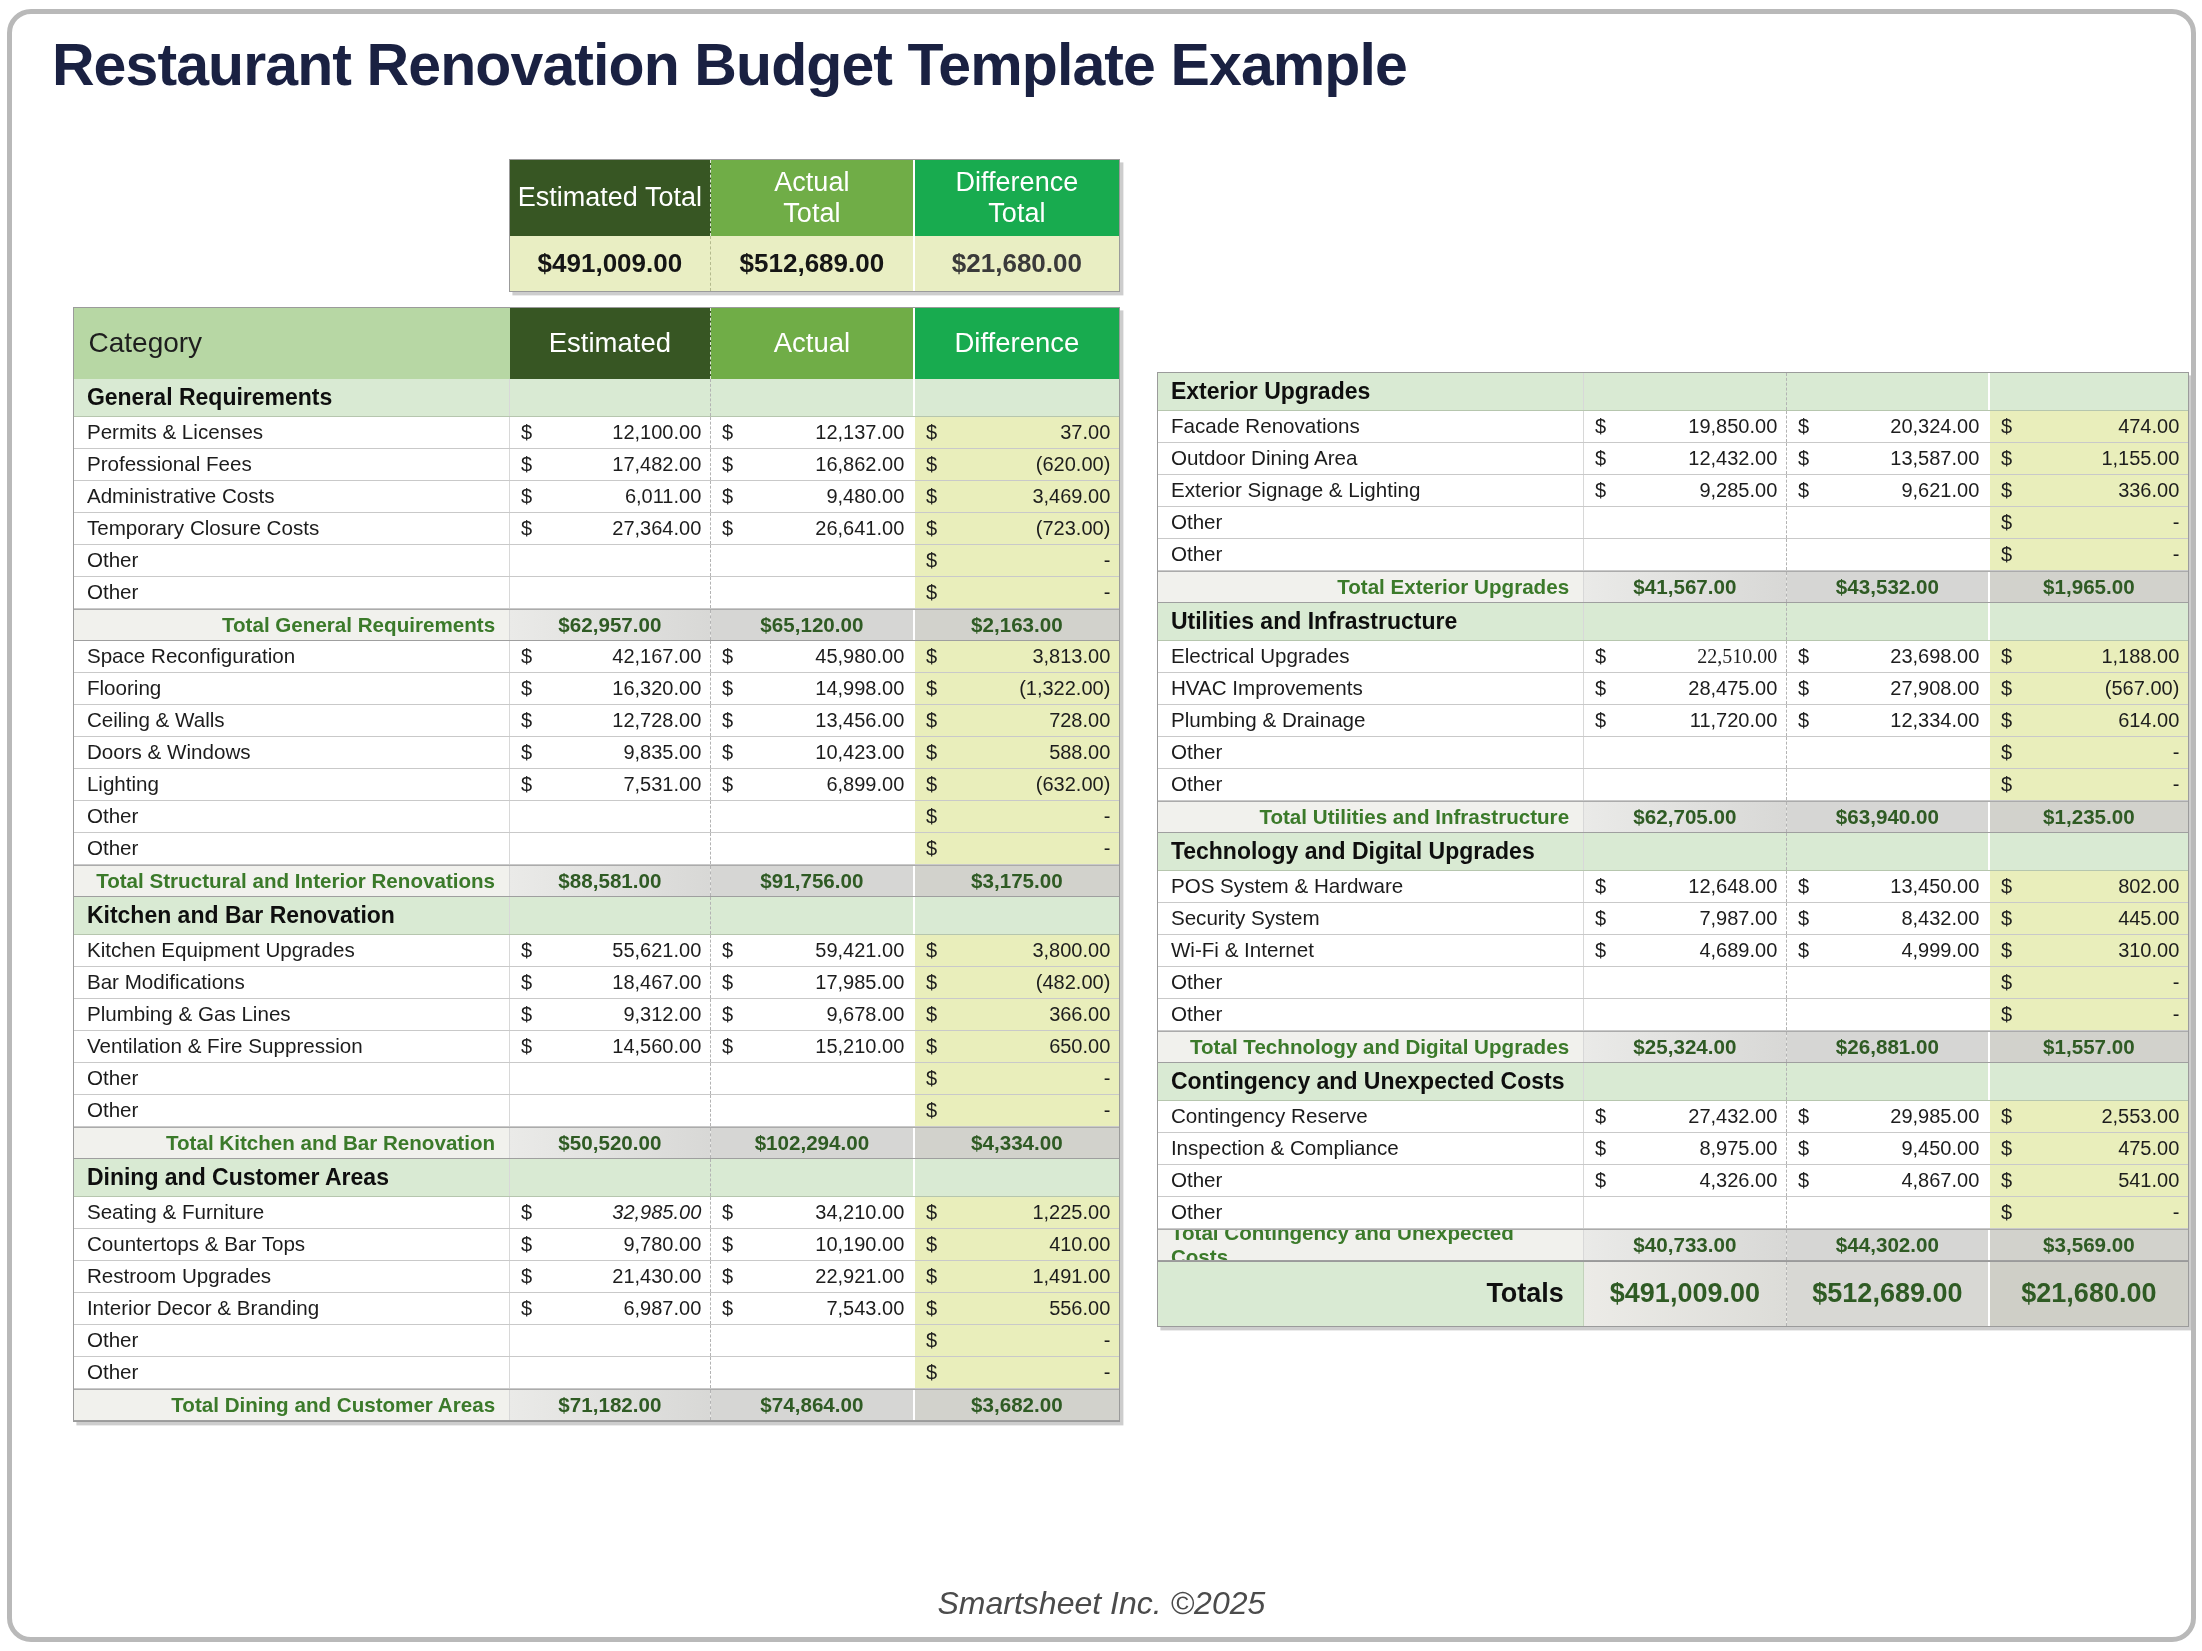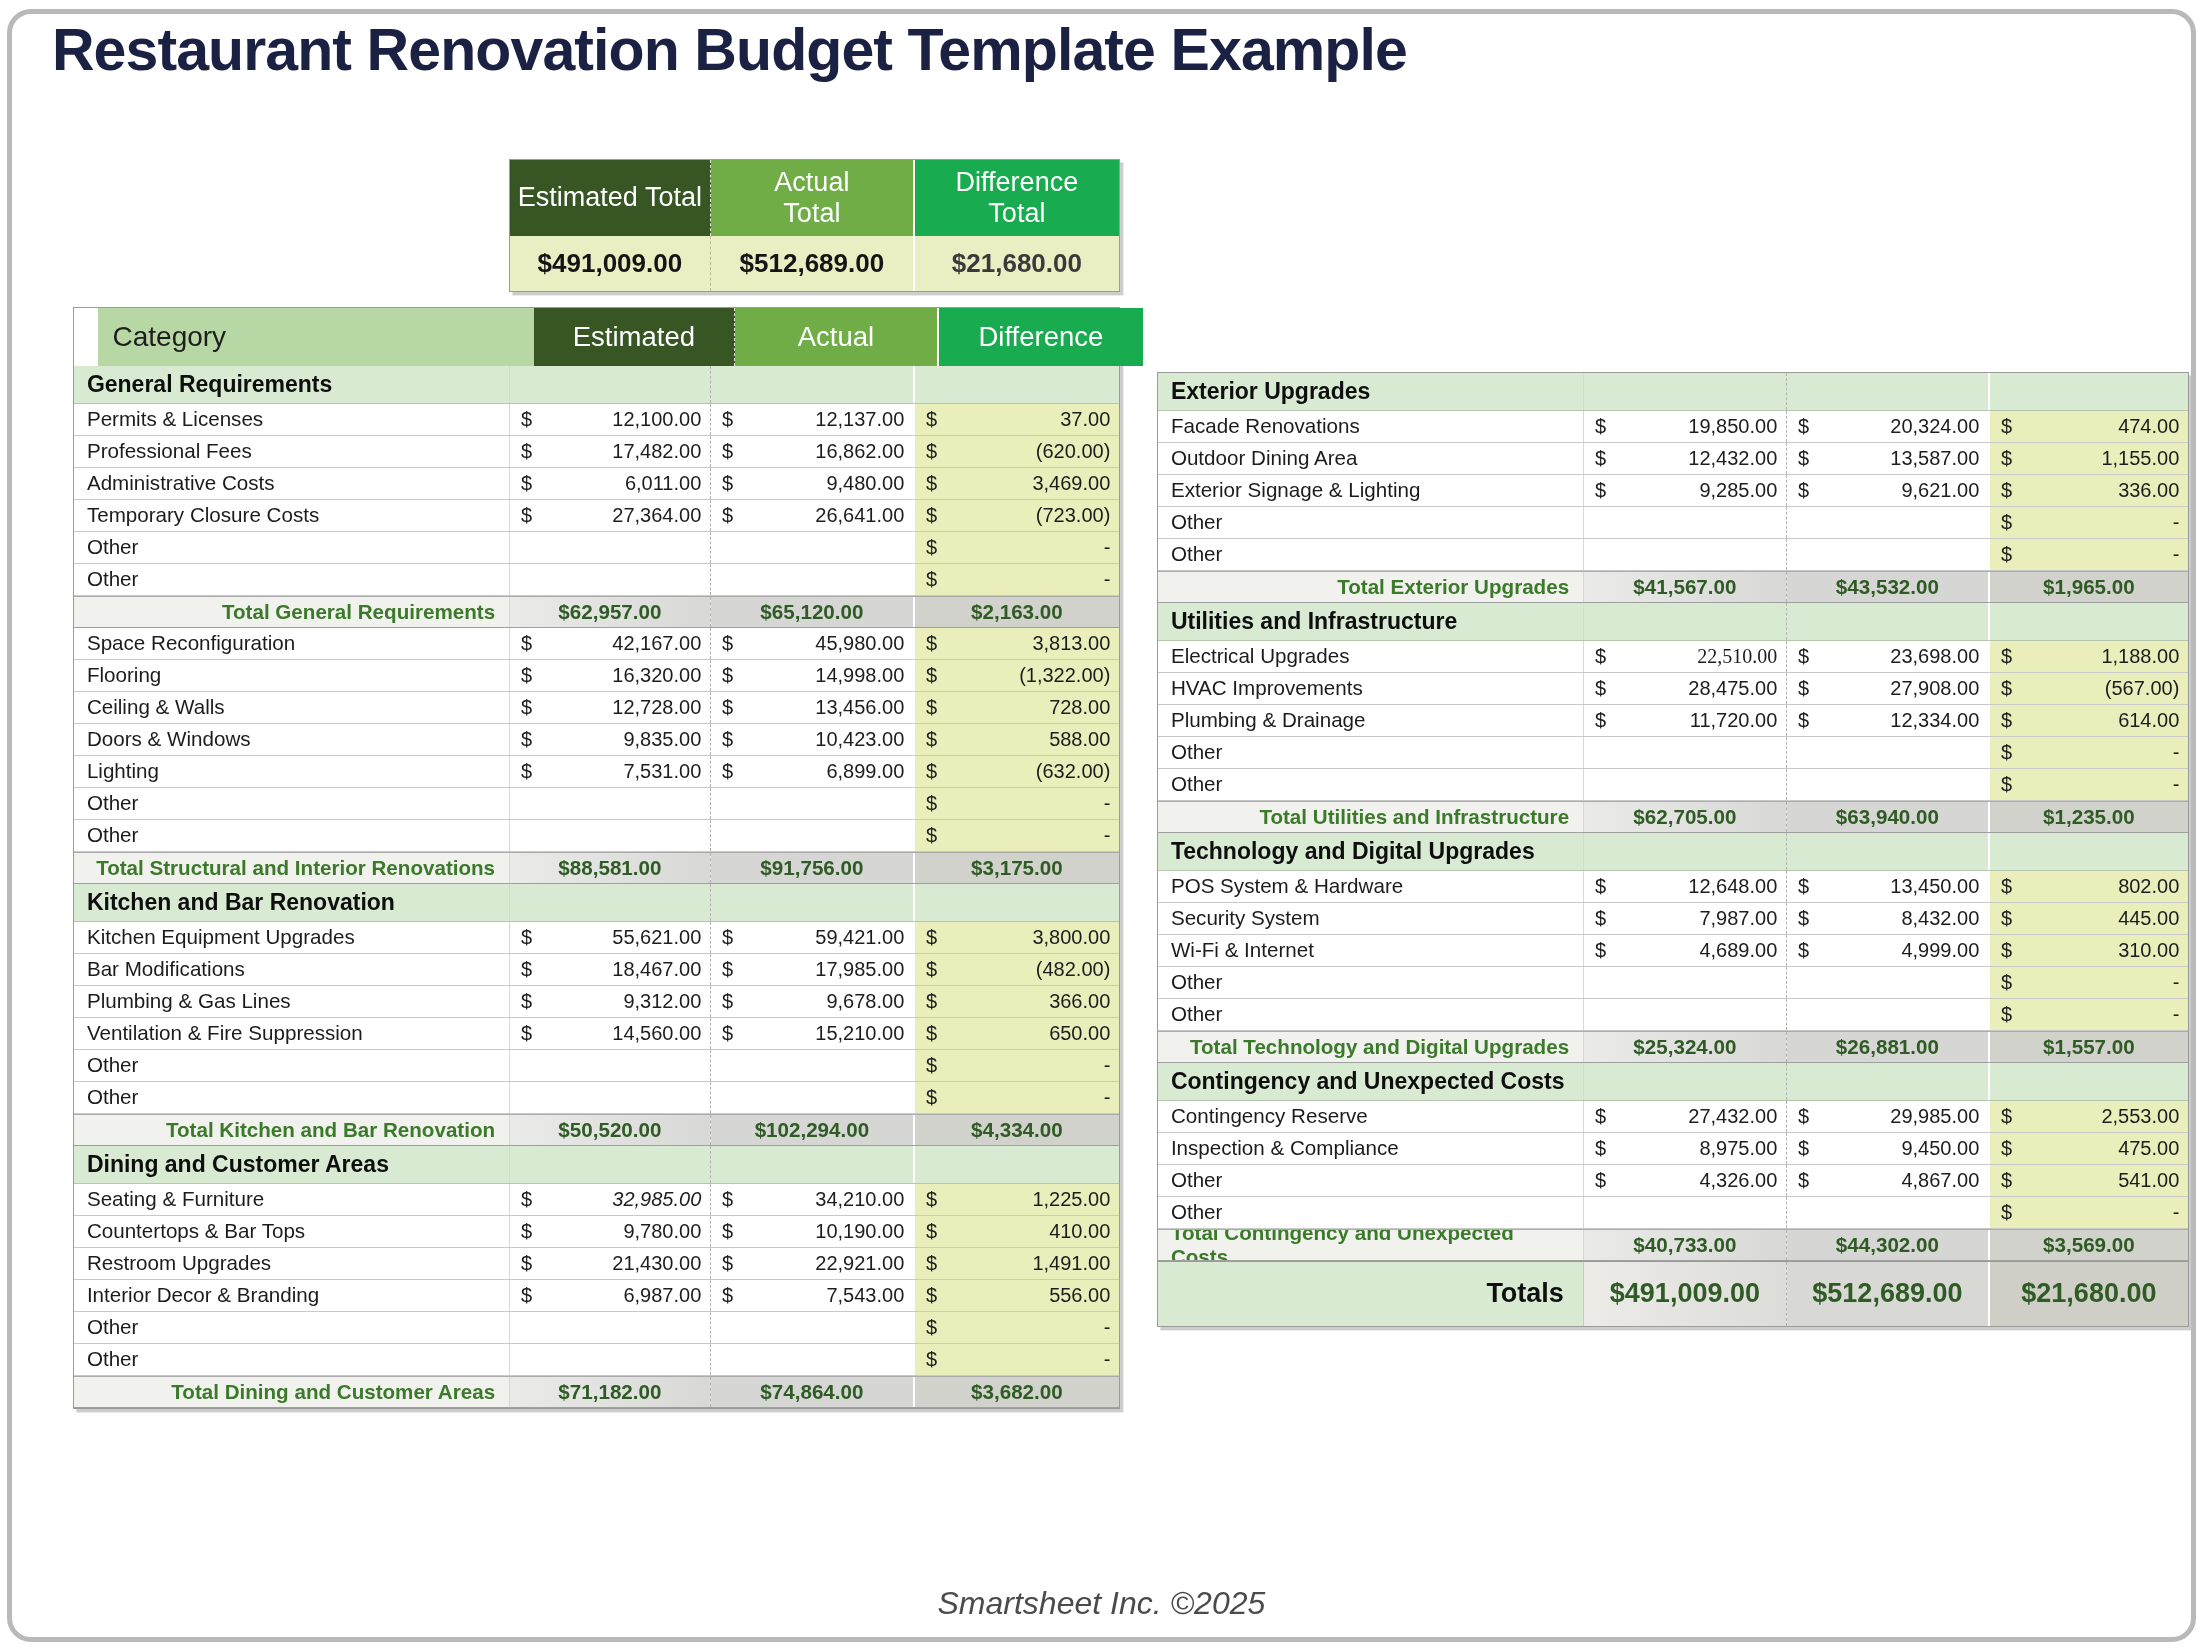--- a/index.html
+++ b/index.html
@@ -2,21 +2,21 @@
 <html style="font-size:13.8px"><head>
 <meta charset="utf-8">
 <style>
   * { box-sizing: border-box; margin: 0; padding: 0; }
   html,body { width:2203px; height:1651px; background:#ffffff; font-family:"Liberation Sans", sans-serif; }
   .card {
     position:absolute; left:6.9px; top:8.6px; width:2189px; height:1633px;
     background:#fff; border:5.2px solid #b9b9b9; border-radius:24px; overflow:hidden;
   }
   .title {
-    position:absolute; left:40px; top:2px; font-size:59px; font-weight:800;
+    position:absolute; left:40px; top:17px; font-size:59px; font-weight:800;
     color:#1a2142; letter-spacing:-0.9px; white-space:nowrap;
   }
   
   .summary { position:absolute; left:497px; top:145px; width:611px; border:0.9px solid #9b9b9b;
              box-shadow:3.4px 3.4px 0 #cdcdcd; background:#fff; }
   .sum-head { display:grid; grid-template-columns:201px 202px 206px; height:76px; }
   .sum-h { display:flex; align-items:center; justify-content:center; color:#fff; font-size:27px;
            text-align:center; white-space:pre-line; line-height:1.12; }
   .sum-h.est { background:#375623; border-right:1.7px dashed #dfe7d8; }
   .sum-h.act { background:#70ad47; }
@@ -24,21 +24,21 @@
   .sum-vals { display:grid; grid-template-columns:201px 202px 206px; height:55px; background:#e9eec3; }
   .sum-v { display:flex; align-items:center; justify-content:center; font-weight:bold; font-size:26px; color:#151515; }
   .sum-v.est { border-right:0.9px dashed #b4ba8e; }
   .sum-v.diff { border-left:2.6px solid #fff; color:#3a3a3a; }
   
   .btable { position:absolute; border:0.9px solid #9b9b9b; box-shadow:3.4px 3.4px 0 #cdcdcd; background:#fff; }
   .t-left { left:61px; top:293px; width:1047px; }
   .t-right { left:1145px; top:358px; width:1032px; }
   .t-left .thead, .t-left .row { display:grid; grid-template-columns:436px 201px 202px 206px; }
   .t-right .row { display:grid; grid-template-columns:426px 203px 201px 200px; }
-  .thead { height:58px;margin-left:24px; }
+  .thead { height:71px; }
   .th { display:flex; align-items:center; justify-content:center; font-size:27.5px; color:#fff; }
   .th.cath { justify-content:flex-start; padding-left:14.6px; background:#b7d7a4; color:#1e1e1e; font-size:28px; }
   .th.esth { background:#375623; border-right:1.7px dashed #dfe7d8; }
   .th.acth { background:#70ad47; }
   .th.diffh { background:#18ab4f; border-left:2.6px solid #fff; }
   .row { height:32px; background:#fff; border-bottom:0.9px solid #c9c9c9; }
   .row.band { height:38px; background:#d9ead3; border-bottom:0.9px solid #b6c6ae; }
   .row.total { background:#f1f1ed; border-top:0.9px solid #ababab; border-bottom:0.9px solid #9f9f9f; }
   .row.grand { height:65px; border-top:1.7px solid #9a9a9a; border-bottom:none; }
   .cell { display:flex; align-items:center; overflow:hidden; }

